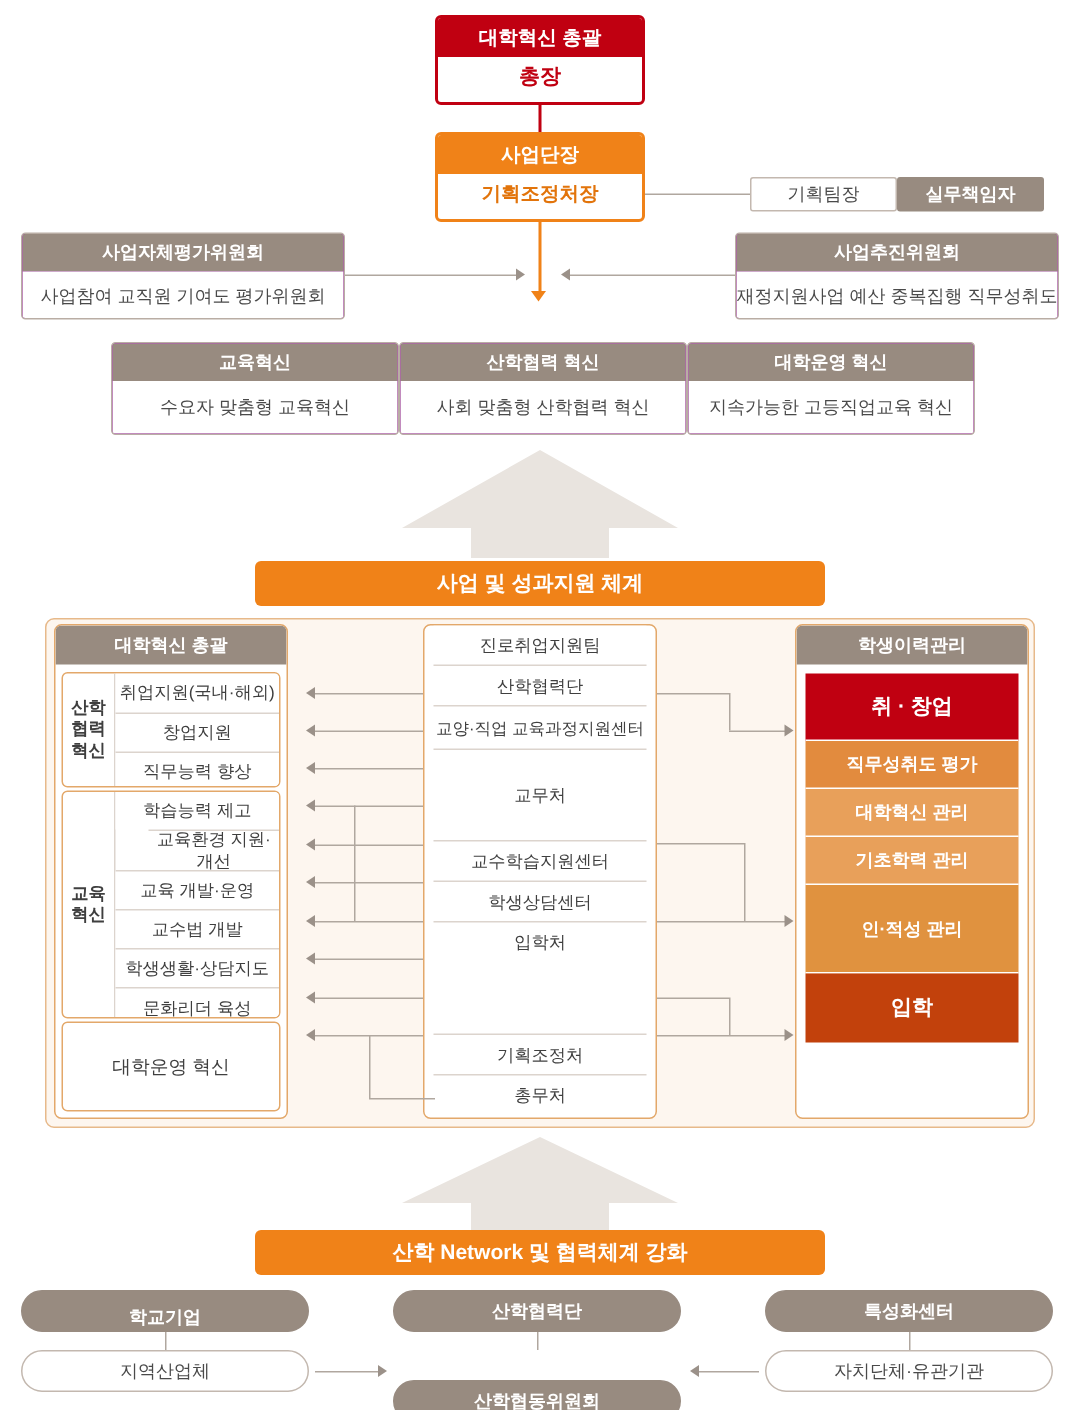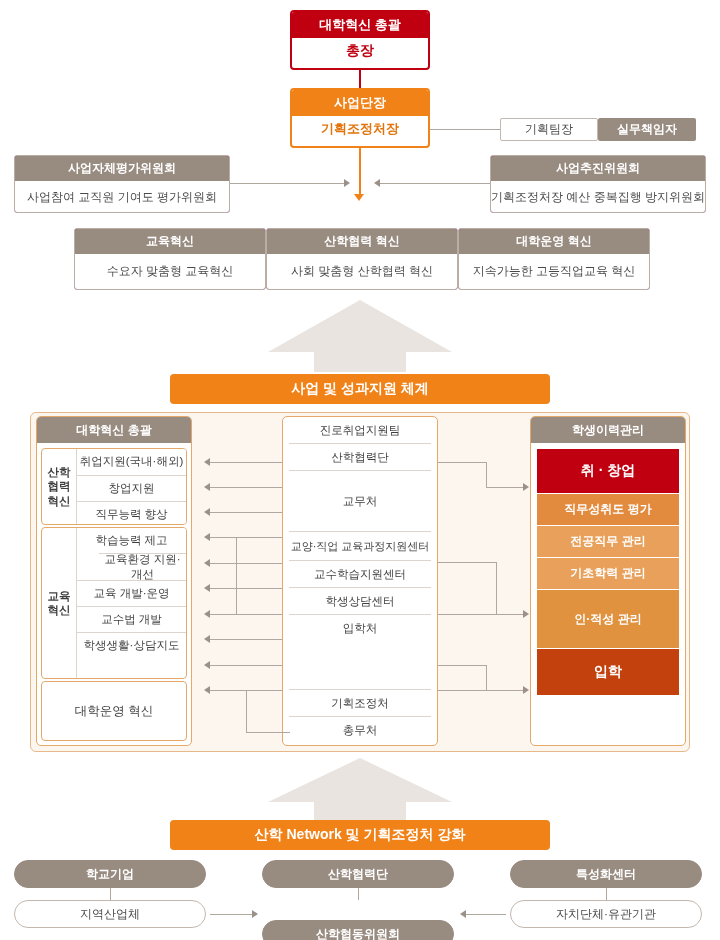--- a/index.html
+++ b/index.html
@@ -242,21 +242,21 @@
   <div class="ctr gray-head">사업자체평가위원회</div>
   <div class="ctr gray-body">사업참여 교직원 기여도 평가위원회</div>
 </div>
 <div class="abs line-h" style="left:230px; top:183px; width:116px; height:1px;"></div>
 <div class="abs" style="left:344px; top:179px;">
   <div class="arw-right"></div>
 </div>
 
 <div class="abs box-gray" style="left:490px; top:155px; width:216px; height:58px;">
   <div class="ctr gray-head">사업추진위원회</div>
-  <div class="ctr gray-body">기획조정처장 예산 중복집행 방지위원회</div>
+  <div class="ctr gray-body">재정지원사업 예산 중복집행 직무성취도</div>
 </div>
 <div class="abs line-h" style="left:380px; top:183px; width:110px; height:1px;"></div>
 <div class="abs" style="left:374px; top:179px;">
   <div class="arw-left"></div>
 </div>
 
 <div class="abs box-gray" style="left:74px; top:228px; width:192px; height:62px;">
   <div class="ctr gray-head">교육혁신</div>
   <div class="ctr gray-body" style="height:35px;">수요자 맞춤형 교육혁신</div>
 </div>
@@ -301,53 +301,54 @@
     <div class="ctr grp-label" style="width:34px; border-right:1px solid #dcd4cd;">
       <span style="white-space:pre-line;">교육
 혁신</span>
     </div>
     <div style="flex:1;">
       <div class="ctr cell first" style="height:25.3px;">학습능력 제고</div>
       <div class="ctr cell" style="height:25.3px;margin-left:22px;">교육환경 지원·개선</div>
       <div class="ctr cell" style="height:25.3px;">교육 개발·운영</div>
       <div class="ctr cell" style="height:25.3px;">교수법 개발</div>
       <div class="ctr cell" style="height:25.3px;">학생생활·상담지도</div>
+      <div class="ctr cell" style="height:25.3px;">문화리더 육성</div>
     </div>
   </div>
 </div>
 
 <div class="abs subbox ctr" style="left:41px; top:681px; width:146px; height:60px;">
   <span style="font-size:12.5px; color:#3f3f3f;">대학운영 혁신</span>
 </div>
 
 <div class="abs col-box" style="left:282px; top:416px; width:156px; height:330px;">
   <div style="padding:0 6px 6px 6px;">
     <div class="ctr cell first" style="height:26px;">진로취업지원팀</div>
     <div class="ctr cell" style="height:26px;">산학협력단</div>
+    <div class="ctr cell" style="height:28px; font-size:11px;">교양·직업 교육과정지원센터</div>
     <div class="ctr cell" style="height:60px;">교무처</div>
-    <div class="ctr cell" style="height:28px; font-size:11px;">교양·직업 교육과정지원센터</div>
     <div class="ctr cell" style="height:26px;">교수학습지원센터</div>
     <div class="ctr cell" style="height:26px;">학생상담센터</div>
     <div class="ctr cell" style="height:26px;font-family:Liberation Serif, serif;">입학처</div>
     <div class="ctr cell" style="height:26px;margin-top:48px;">기획조정처</div>
     <div class="ctr cell" style="height:26px;">총무처</div>
   </div>
 </div>
 
 <div class="abs col-box" style="left:530px; top:416px; width:156px; height:330px;">
   <div class="ctr col-head">학생이력관리</div>
   <div style="padding:6px;">
     <div class="ctr stk" style="height:44px; background:#c00011;">
       <span style="font-size:14px;">취 · 창업</span>
     </div>
     <div class="ctr stk" style="height:31px; background:#e28b3e;">
       <span>직무성취도 평가</span>
     </div>
     <div class="ctr stk" style="height:31px; background:#e8a05a;">
-      <span>전공직무 관리</span>
+      <span>대학혁신 관리</span>
     </div>
     <div class="ctr stk" style="height:31px; background:#e8a05a;">
       <span>기초학력 관리</span>
     </div>
     <div class="ctr stk" style="height:58px; background:#e0923f;">
       <span>인·적성 관리</span>
     </div>
     <div class="ctr stk" style="height:46px; background:#c2410c; border-bottom:none;">
       <span style="font-size:14px;">입학</span>
     </div>
@@ -430,23 +431,23 @@
 <div class="abs" style="left:523px; top:686px;">
     <div class="arw-right"></div>
   </div>
 
 <div class="abs line-h" style="left:438px; top:690px; width:48px;"></div>
 
 <svg class="fatarrow" style="left:268px; top:758px;" width="184" height="62" viewBox="0 0 184 62">
   <polygon points="92,0 184,44 138,44 138,62 46,62 46,44 0,44" fill="#e9e4df"></polygon>
 </svg>
 
-<div class="abs ctr banner" style="left:170px; top:820px; width:380px; height:30px;">산학 Network 및 기획조정처 강화</div>
-
-<div class="abs ctr net-chip head" style="left:14px; top:860px; width:192px;">
+<div class="abs ctr banner" style="left:170px; top:820px; width:380px; height:30px;">산학 Network 및 협력체계 강화</div>
+
+<div class="abs ctr net-chip head" style="left:14px; top:860px; width:192px;align-items:flex-end;">
   <span>학교기업</span>
 </div>
 <div class="abs ctr net-chip head" style="left:262px; top:860px; width:192px;">
   <span>산학협력단</span>
 </div>
 <div class="abs ctr net-chip head" style="left:510px; top:860px; width:192px;">
   <span>특성화센터</span>
 </div>
 
 <div class="abs line-v" style="left:110px; top:888px; height:12px;"></div>

